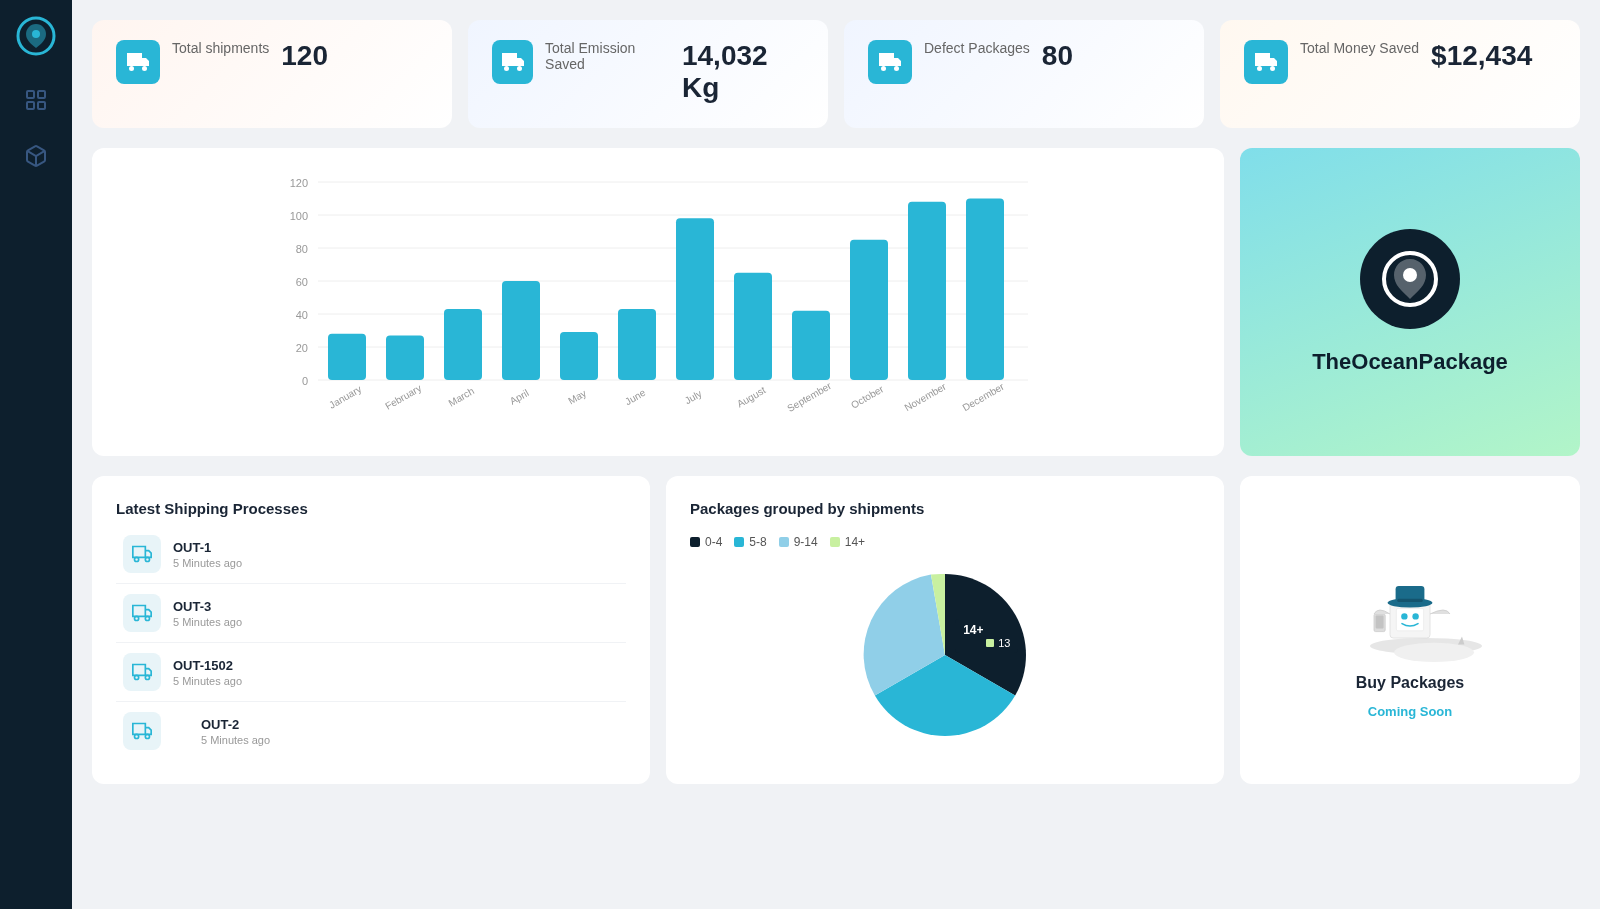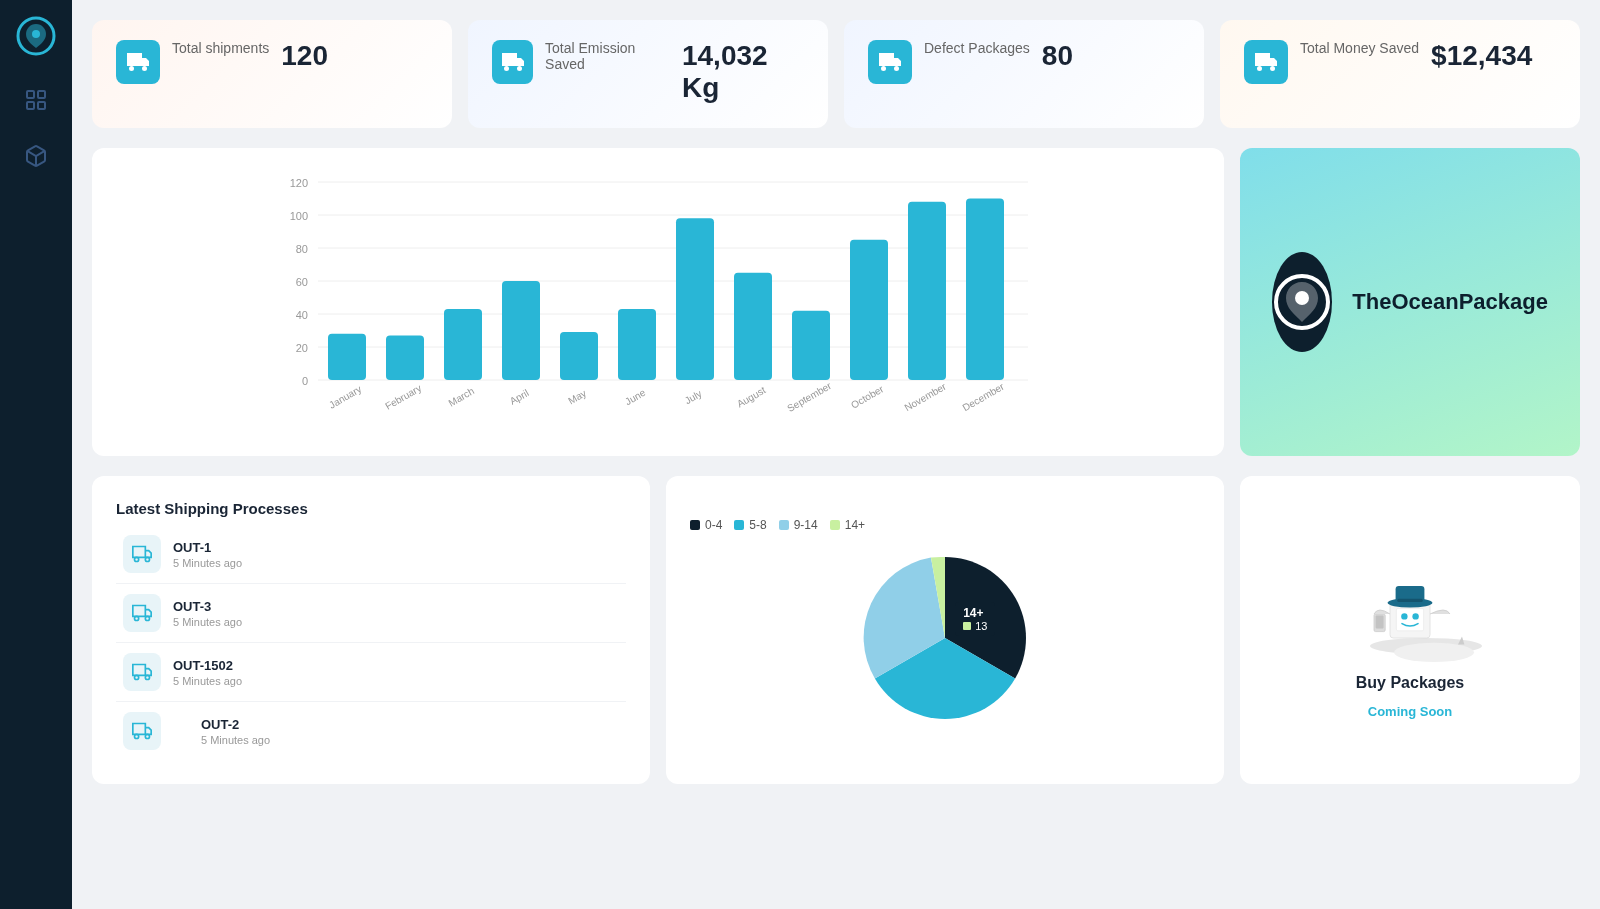--- a/index.html
+++ b/index.html
@@ -86,21 +86,21 @@
     .chart-card {
       background: white;
       border-radius: 12px;
       padding: 24px;
     }
 
     .brand-card {
       border-radius: 12px;
       background: linear-gradient(160deg, #80deea 0%, #b2f5c8 100%);
       display: flex;
-      flex-direction: row;
+      flex-direction: column;
       align-items: center;
       justify-content: center;
       gap: 20px;
       padding: 32px;
     }
     .brand-logo-circle {
       width: 100px;
       height: 100px;
       background: #0d1f2d;
       border-radius: 50%;
@@ -440,20 +440,21 @@
           </div>
           <div>
             <div class="shipping-name">OUT-2</div>
             <div class="shipping-time">5 Minutes ago</div>
           </div>
         </div>
       </div>
     </div>
 
     <div class="pie-card">
+      <div class="pie-title">Packages grouped by shipments</div>
       <div class="pie-legend">
         <div class="legend-item">
           <div class="legend-dot" style="background:#0d1f2d"></div>
           <span>0-4</span>
         </div>
         <div class="legend-item">
           <div class="legend-dot" style="background:#29b6d6"></div>
           <span>5-8</span>
         </div>
         <div class="legend-item">
@@ -473,21 +474,21 @@
 
           <path d="M50,50 L88.97,72.5 A45,45 0 0,1 11.03,72.5 Z" fill="#29b6d6"></path>
 
           <path d="M50,50 L11.03,72.5 A45,45 0 0,1 42.2,5.3 Z" fill="#90cfe8"></path>
 
           <path d="M50,50 L42.2,5.3 A45,45 0 0,1 50,5 Z" fill="#c8f0a0"></path>
         </svg>
 
         <div style="position:absolute; top:30%; left:52%; background:#0d1f2d; color:white; border-radius:4px; padding:4px 8px; font-size:11px; pointer-events:none;">
           <div style="font-weight:700; font-size:12px;">14+</div>
-          <div style="display:flex; align-items:center; gap:4px;">
+          <div style="display:flex; align-items:center; gap:4px;margin-left:23px;">
             <div style="width:8px;height:8px;background:#c8f0a0;border-radius:1px;"></div>
             <span>13</span>
           </div>
         </div>
       </div>
     </div>
 
     <div class="buy-card">
 
       <svg class="buy-illustration" viewBox="0 0 200 150">

